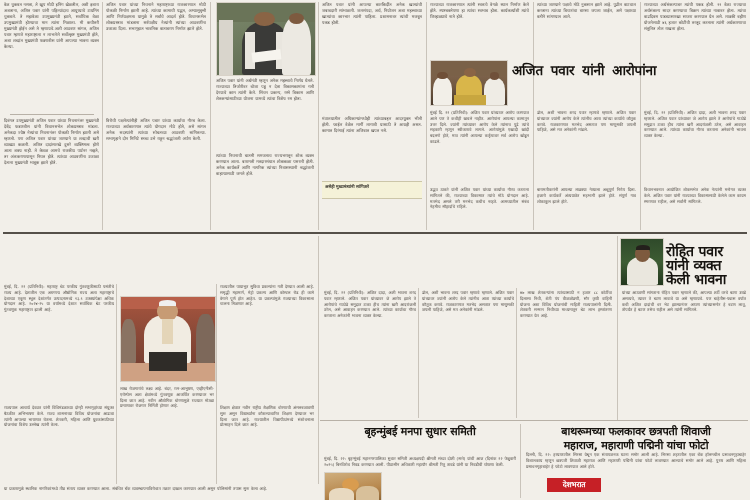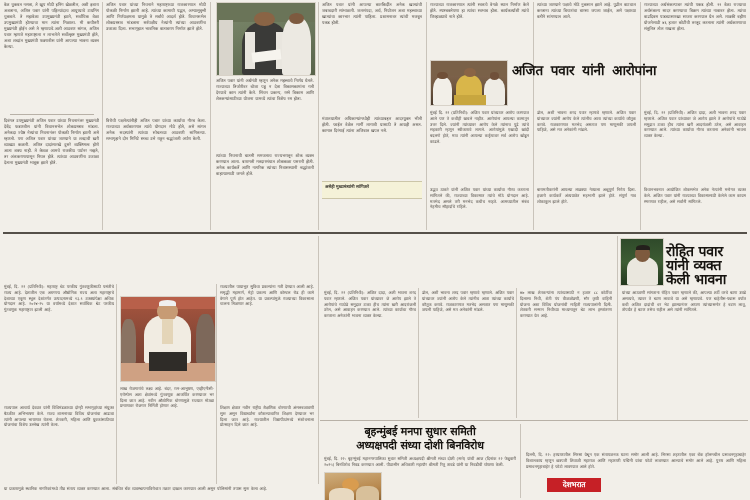--- a/index.html
+++ b/index.html
@@ -212,33 +212,36 @@
   <div class="col" style="left:520px;top:290px;width:92px;height:126px;">
     <div class="txt dense" style="height:124px;">४७ लाख शेतकऱ्यांना त्यांच्यासाठी न हजार ८८ कोटींचा दिलासा निधी, शेती पंप वीजजोडणी, सौर कृषी वाहिनी योजना अशा विविध योजनांची माहिती राज्यपालांनी दिली. शेतकरी सन्मान निधीच्या माध्यमातून थेट लाभ हस्तांतरण करण्यात येत आहे.</div>
   </div>
   <div class="vrule" style="left:418px;top:288px;height:130px;"></div>
   <div class="vrule" style="left:516px;top:288px;height:130px;"></div>
 
   <div class="hrule" style="left:320px;top:420px;width:428px;"></div>
 
   <div class="hl hl-bottom" style="position:absolute;left:322px;top:425px;width:196px;">
     <div>बृहन्मुंबई मनपा सुधार समिती</div>
-    <div>अध्यक्षपदी संध्या दोशी बिनविरोध</div>
   </div>
   <div class="col" style="left:324px;top:456px;width:192px;height:42px;">
     <div class="txt dense" style="height:40px;">मुंबई, दि. २२: बृहन्मुंबई महानगरपालिका सुधार समिती अध्यक्षपदी श्रीमती संध्या दोशी (सत्ते) यांची आज (दिनांक २२ फेब्रुवारी २०२५) बिनविरोध निवड करण्यात आली. पीठासीन अधिकारी महापौर श्रीमती रितू तावडे यांनी या निवडीची घोषणा केली.</div>
   </div>
   <div class="photo" style="left:324px;top:472px;width:56px;height:28px;">
     <div class="sky" style="background:linear-gradient(170deg,#cfae7d 0%,#b8894f 60%,#8d6434 100%);"></div>
     <div class="ph-head" style="left:30%;top:18%;width:30%;height:46%;background:#d99c4f;"></div>
     <div class="ph-body" style="left:8%;top:54%;width:44%;height:52%;background:#e8d9c0;"></div>
     <div class="ph-body" style="left:56%;top:48%;width:40%;height:56%;background:#d8c09a;"></div>
   </div>
 
   <div class="vrule" style="left:520px;top:424px;height:74px;"></div>
+  <div class="hl hl-bottom" style="position:absolute;left:524px;top:425px;width:224px;">
+    <div>बाथरूमच्या फलकावर छत्रपती शिवाजी</div>
+    <div>महाराज, महाराणी पद्मिनी यांचा फोटो</div>
+  </div>
   <div class="col" style="left:526px;top:452px;width:220px;height:46px;">
     <div class="txt dense" style="height:46px;">दिल्ली, दि. २२: हरयाणातील सिरसा येथून एक संतापजनक घटना समोर आली आहे. सिरसा शहरातील एका बँक हॉलमधील प्रसाधनगृहाबाहेर विशालकाय म्हणून छत्रपती शिवाजी महाराज आणि महाराणी पद्मिनी यांचा फोटो लावण्यात आल्याचे समोर आले आहे. पुरुष आणि महिला प्रसाधनगृहाबाहेर हे फोटो लावण्यात आले होते.</div>
   </div>
   <div class="badge" style="left:547px;top:478px;width:54px;height:14px;">देशभरात</div>
 
   <div class="col" style="left:4px;top:486px;width:310px;height:12px;">
     <div class="txt dense" style="height:12px;">या प्रकारामुळे स्थानिक नागरिकांमध्ये तीव्र संताप व्यक्त करण्यात आला. संबंधित बँक व्यवस्थापनाविरोधात तक्रार दाखल करण्यात आली असून पोलिसांनी तपास सुरू केला आहे.</div>
   </div>
 
 </div>

